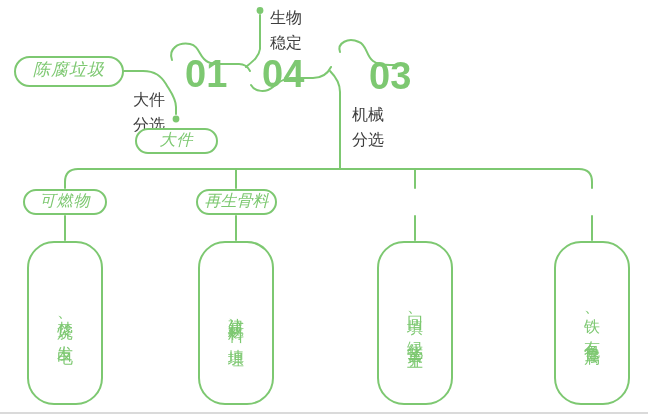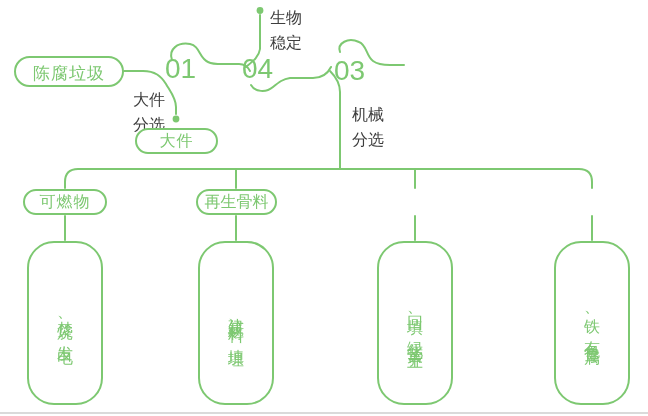--- a/index.html
+++ b/index.html
@@ -15,39 +15,40 @@
     overflow:hidden;
   }
   .lines{position:absolute;left:0;top:0;width:648px;height:416px;}
   .flow-line{fill:none;stroke:var(--accent-green);stroke-width:2;stroke-linecap:round;}
   .flow-dot{fill:var(--accent-green);stroke:none;}
 
   .pill{
     position:absolute;box-sizing:border-box;
     border:2px solid var(--accent-green);border-radius:18px;
     color:var(--accent-green);
-    display:flex;align-items:flex-end;justify-content:center;
+    display:flex;align-items:flex-start;justify-content:center;
     font-size:16px;letter-spacing:1px;white-space:nowrap;
     background:var(--background);
+    font-style:italic;
   }
   .pill.source{left:14px;top:56px;width:110px;height:31px;font-size:17px;}
   .pill.bulky{left:135px;top:128px;width:83px;height:26px;font-size:16px;}
   .pill.cat{top:189px;height:26px;}
   .pill.cat1{left:23px;width:84px;}
   .pill.cat2{left:196px;width:81px;letter-spacing:0;}
   .pill.cat3{left:376px;width:77px;letter-spacing:2px;}
   .pill.cat4{left:550px;width:83px;letter-spacing:0;}
 
   .step-num{
     position:absolute;top:53px;color:var(--accent-green);
-    font-size:28px;font-weight:400;letter-spacing:0;
+    font-size:38px;font-weight:700;letter-spacing:0;margin-left:20px;
   }
   .num01{left:165px;}
   .num02{left:242px;}
-  .num03{left:334px;top:55px;}
+  .num03{left:349px;top:55px;}
 
   .dark-label{
     position:absolute;color:var(--dark-text);
     font-size:16px;font-weight:500;line-height:25px;
     white-space:pre-line;
   }
   .lbl-bio{left:270px;top:5px;}
   .lbl-bulky{left:133px;top:87px;}
   .lbl-mech{left:352px;top:102px;}
 

